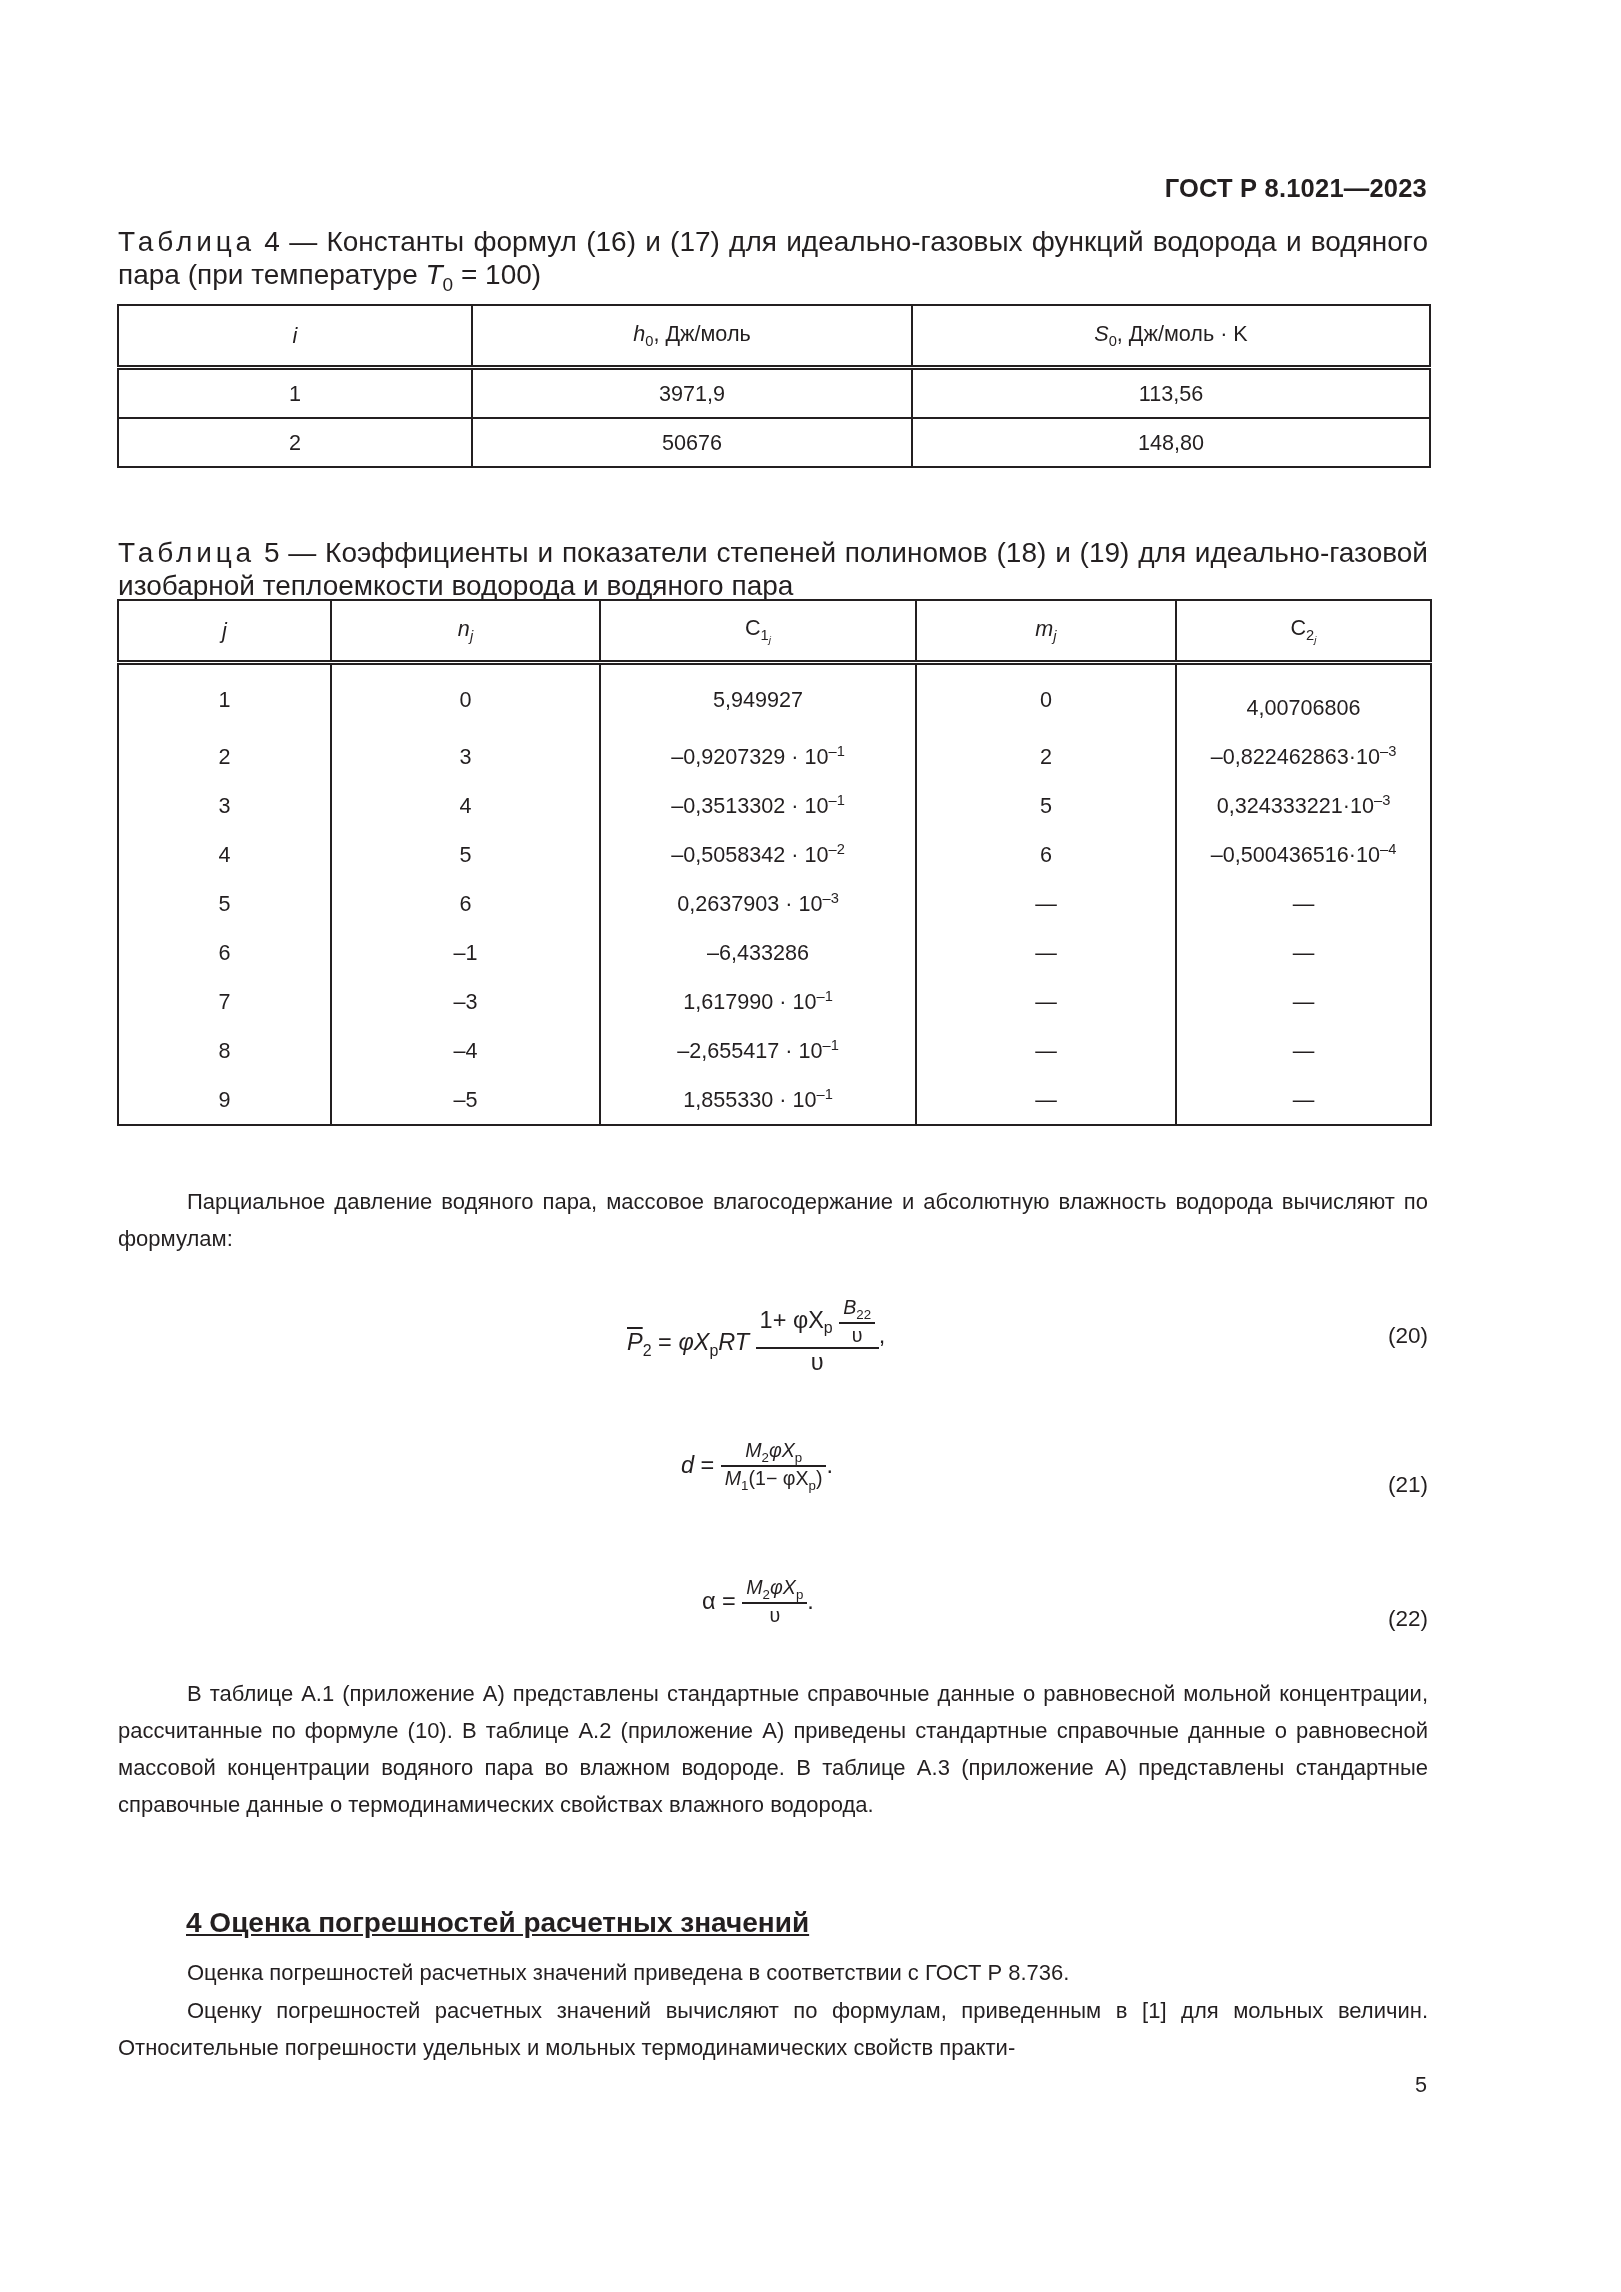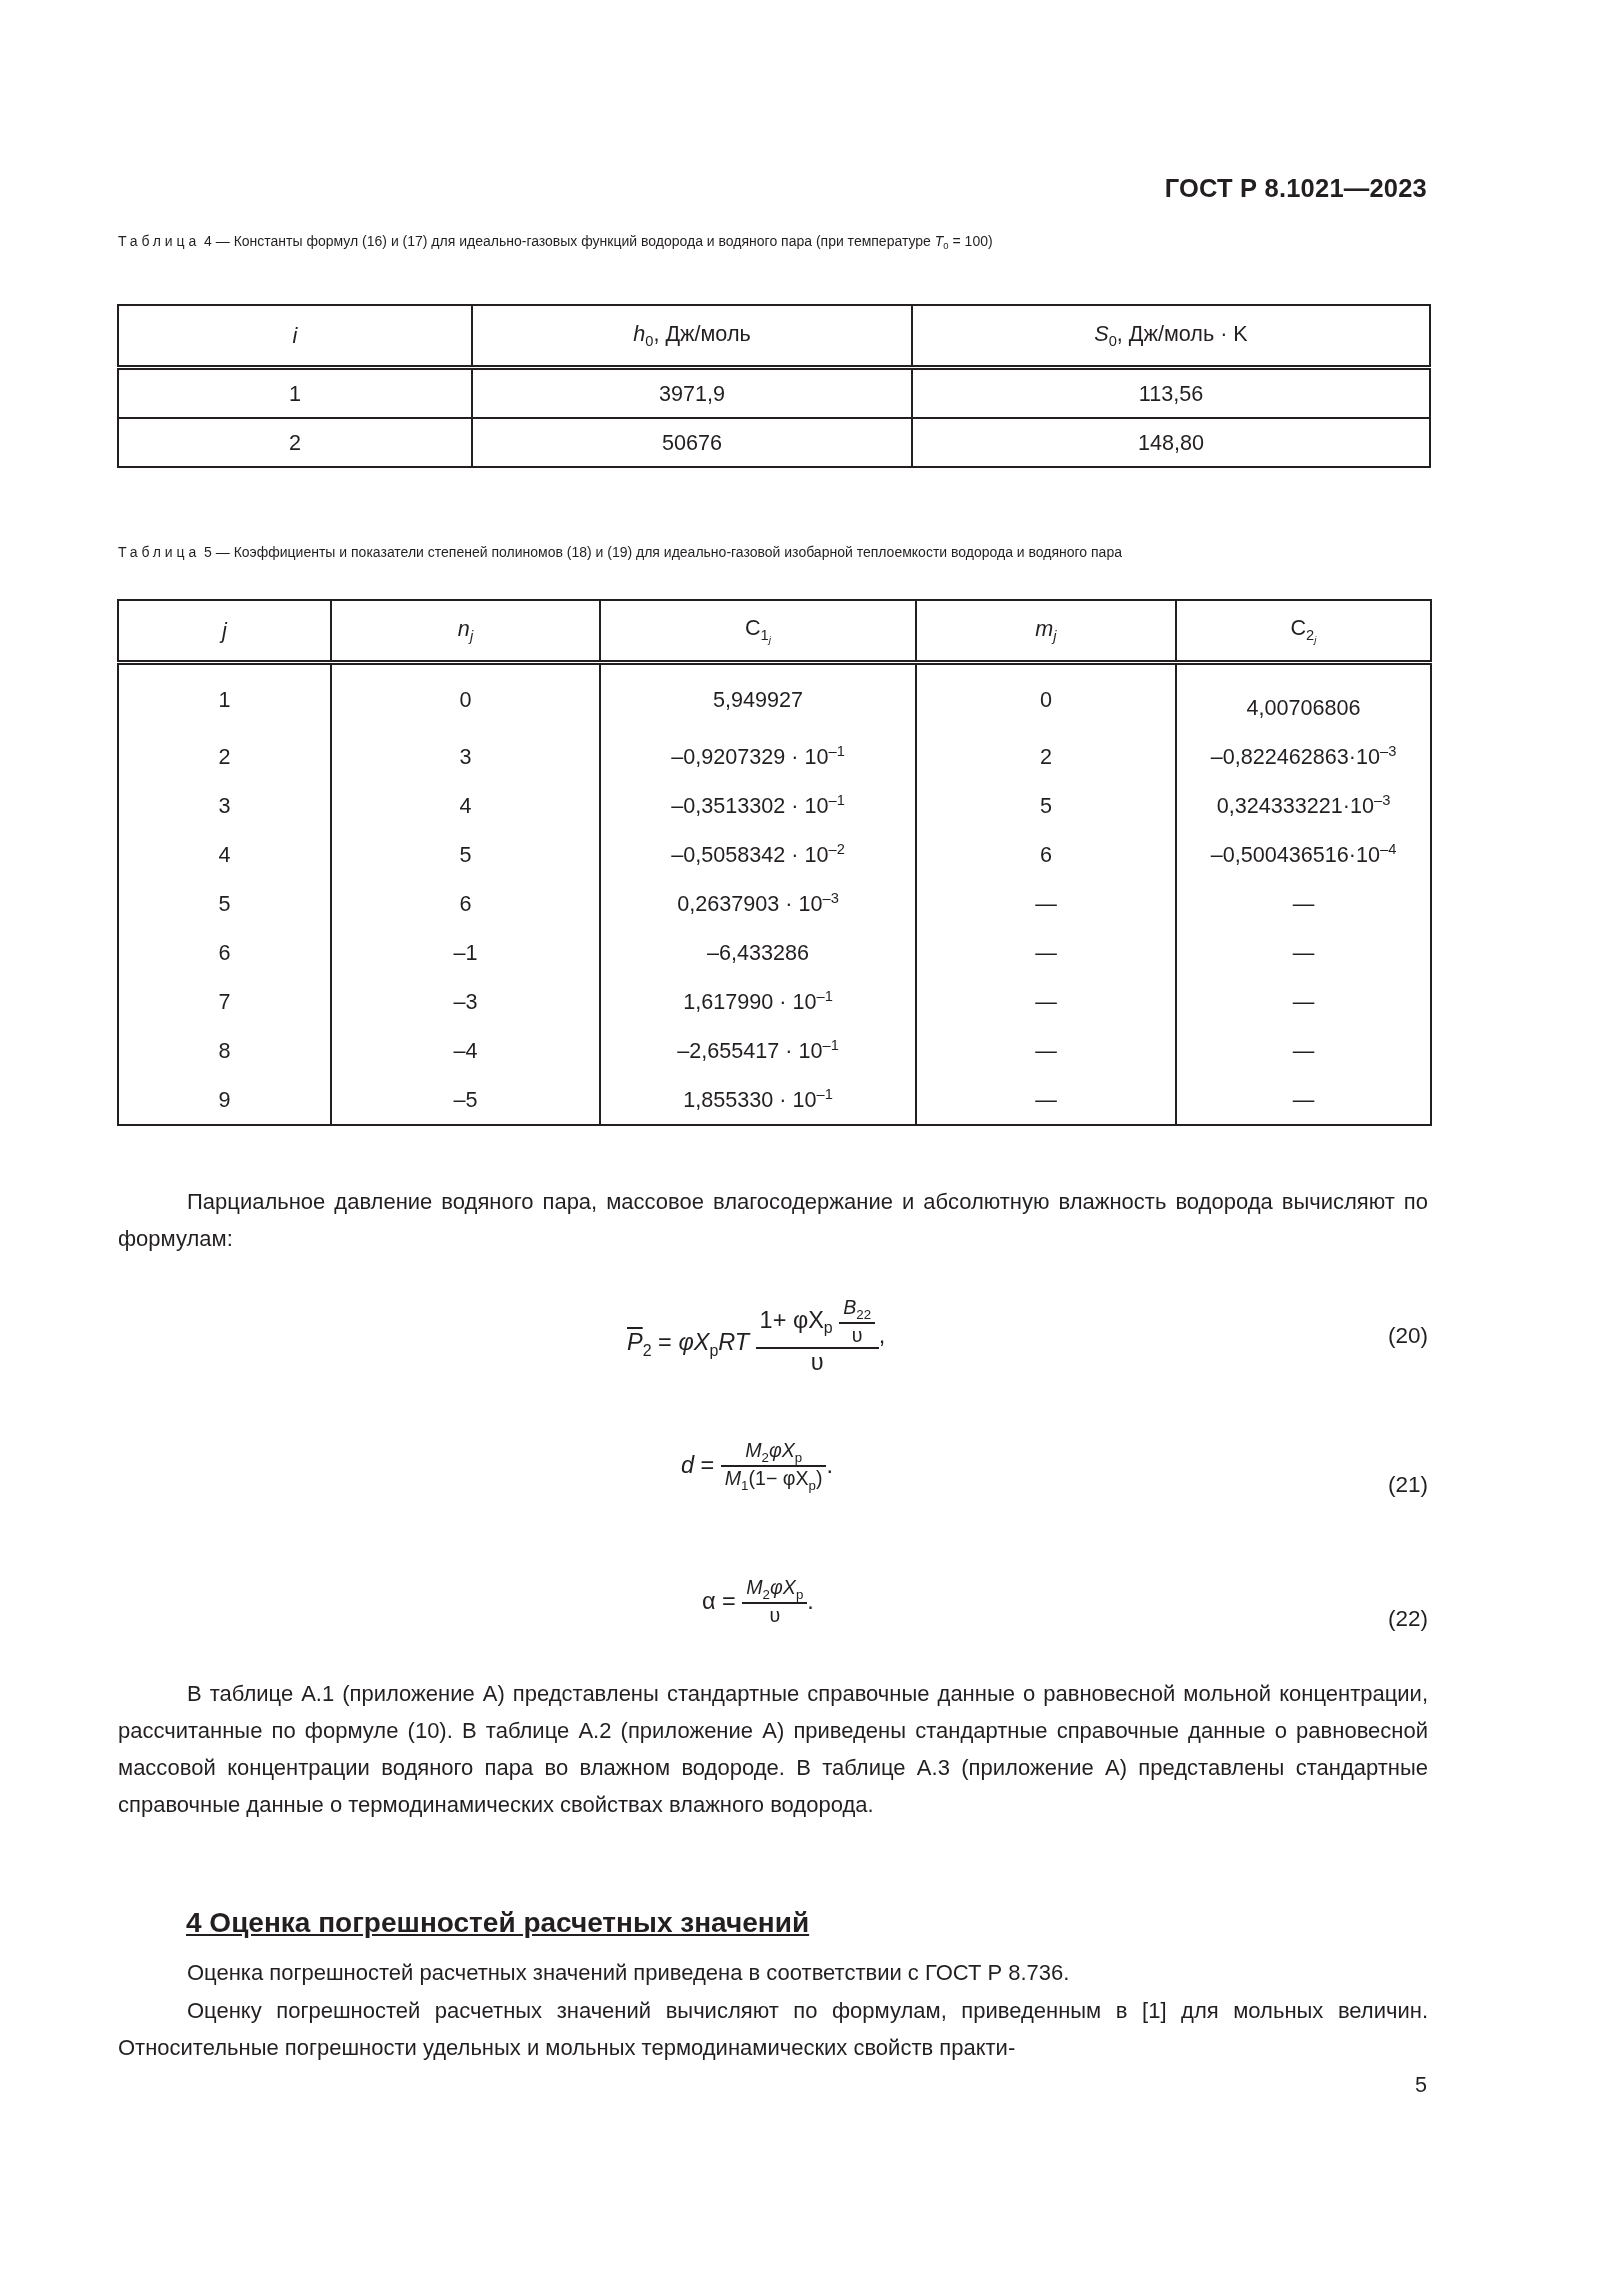--- a/index.html
+++ b/index.html
@@ -1,20 +1,20 @@
 <!DOCTYPE html>
 <html><head>
 <meta charset="utf-8">
 <style>
   html, body { margin:0; padding:0; background:#ffffff; }
   body { width:1621px; height:2293px; position:relative; overflow:hidden;
          font-family:"Liberation Sans", "DejaVu Sans", sans-serif; color:#231f20; }
   .abs { position:absolute; }
   .hdr { top:143px; right:194px; font-size:25.5px; font-weight:bold; letter-spacing:0.2px;margin-top:31px; }
-  .caption { left:118px; width:1310px; font-size:14px; line-height:33px; text-align:justify; text-align-last:left; }
+  .caption { left:118px; width:1310px; font-size:28px; line-height:33px; text-align:justify; text-align-last:left; }
   .caption .sp { letter-spacing:3.9px; }
   .sub { font-size:0.68em; vertical-align:-0.35em; }
   .sup { font-size:0.68em; vertical-align:0.55em; }
   .it { font-style:italic; }
   table.t { position:absolute; border-collapse:collapse; table-layout:fixed; font-size:21.6px; }
   table.t td, table.t th { text-align:center; padding:0; font-weight:normal; }
   table.t th { border:2.9px solid #231f20; border-bottom:none; }
   table.t tr.h th { border-bottom:5.9px double #231f20; }
   #t4 { left:117px; top:304px; width:1311px; border:2.9px solid #231f20; }
   #t4 th { height:59px; }

